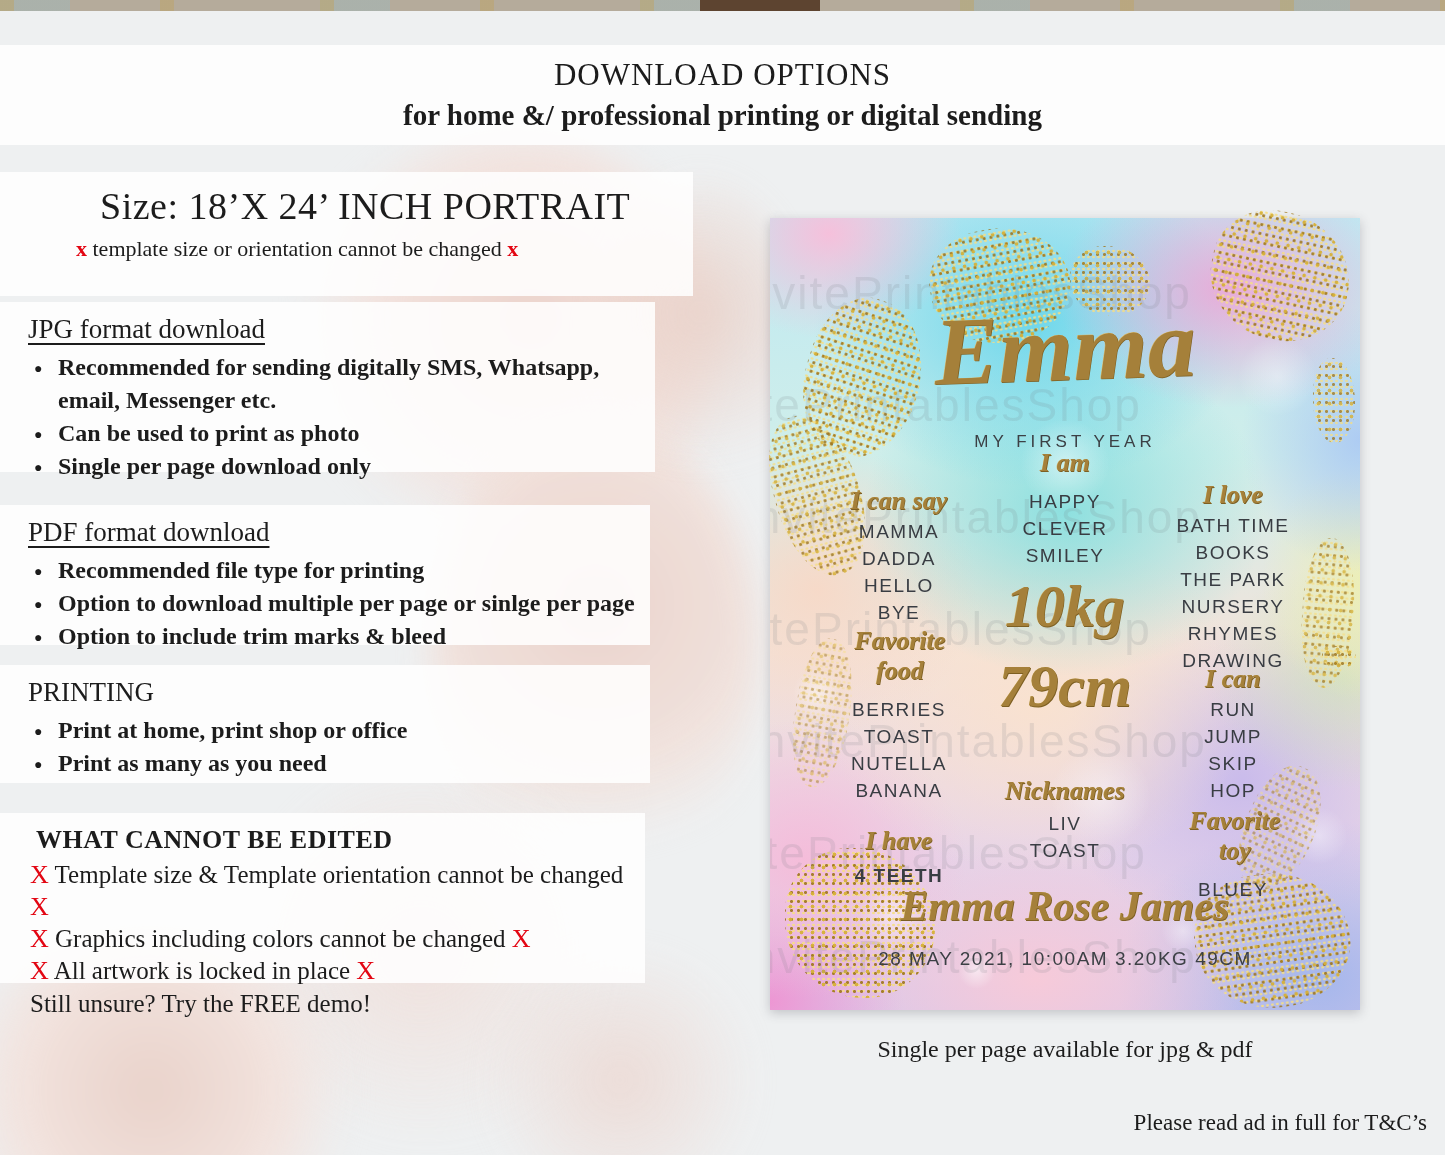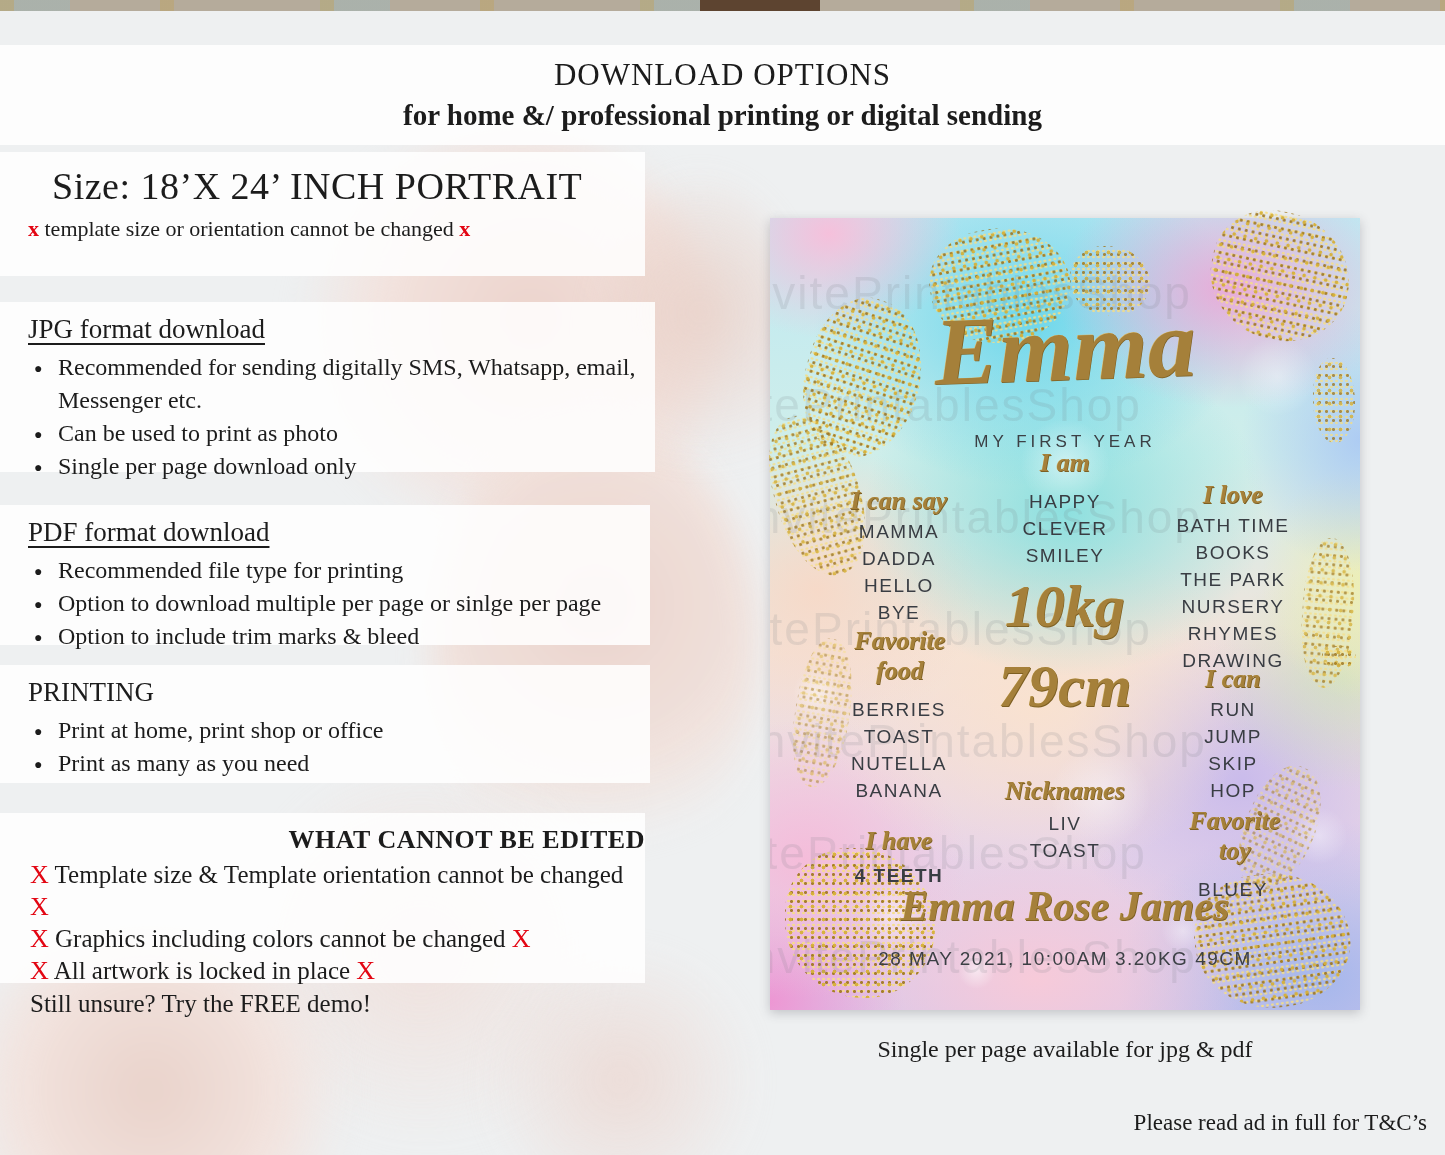--- a/index.html
+++ b/index.html
@@ -20,41 +20,41 @@
     background:
       linear-gradient(90deg, rgba(188,164,106,.55) 0 14px, rgba(0,0,0,0) 14px 88px),
       linear-gradient(90deg, rgba(150,190,200,.35) 40px 70px, rgba(0,0,0,0) 70px 160px),
       #b5ab9b;
     background-size:160px 11px,320px 11px,auto;}
   .top-strip::after{content:"";position:absolute;left:700px;top:0;width:120px;height:11px;background:#5d4430;}
 
   
   .band{position:absolute;left:0;background:rgba(255,255,255,.86);z-index:3;}
   .band-header{top:45px;width:1445px;height:100px;text-align:center;}
-  .band-size{top:152px;width:645px;height:124px;}
+  .band-size{top:172px;width:645px;height:124px;padding-left:48px;}
   .band-jpg{top:302px;width:655px;height:170px;}
   .band-pdf{top:505px;width:650px;height:140px;}
   .band-print{top:665px;width:650px;height:118px;}
   .band-cannot{top:813px;width:645px;height:170px;}
 
   .hdr-title{font-size:31px;letter-spacing:1px;padding-top:12px;}
   .hdr-sub{font-size:29px;font-weight:bold;padding-top:6px;}
 
   .size-title{font-size:38px;padding:12px 0 0 52px;letter-spacing:.5px;}
   .size-note{font-size:22px;padding:8px 0 0 28px;}
   .xm{color:#e30613;font-weight:bold;}
   .XM{color:#e30613;}
 
   .sec-head{font-size:27px;padding:12px 0 2px 28px;}
   .sec-head.u{text-decoration:underline;text-underline-offset:5px;}
-  .blist{margin:4px 0 0 0;padding:0 16px 0 34px;list-style:none;}
+  .blist{margin:4px 0 0 0;padding:0 16px 0 34px;list-style:none;font-weight:bold;}
   .blist li{font-size:24px;line-height:33px;position:relative;padding-left:24px;width:600px;}
   .blist li::before{content:"\25CF";position:absolute;left:0;top:1px;font-size:14px;}
 
-  .cannot-head{font-size:26px;font-weight:bold;letter-spacing:.5px;padding:12px 0 4px 36px;text-align:right;}
+  .cannot-head{font-size:26px;font-weight:bold;letter-spacing:.5px;padding:12px 0 4px 36px;}
   .cannot-line{font-size:25px;line-height:32px;padding-left:30px;}
   .cannot-line .XM{font-size:26px;}
   .cannot-foot{font-size:25px;line-height:33px;padding-left:30px;}
 
   
   .poster{position:absolute;left:770px;top:218px;width:590px;height:792px;z-index:4;
     box-shadow:0 3px 10px rgba(60,60,70,.25);
     background:
       radial-gradient(ellipse 190px 150px at 10% 2%, rgba(248,190,218,.95), rgba(248,190,218,0) 70%),
       radial-gradient(ellipse 250px 170px at 78% 9%, rgba(238,165,214,.9), rgba(238,165,214,0) 70%),

